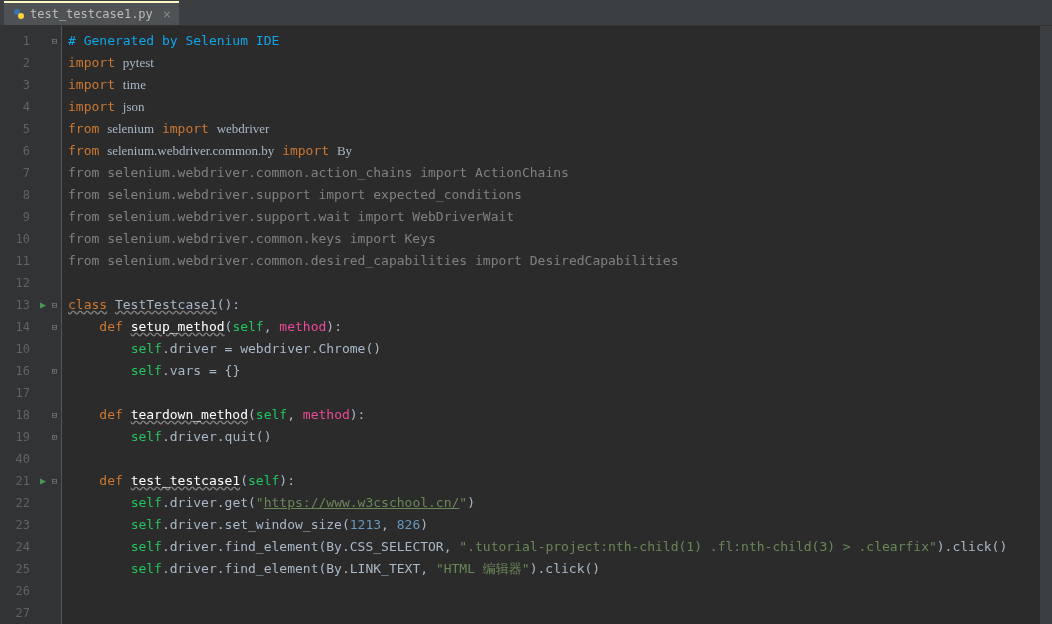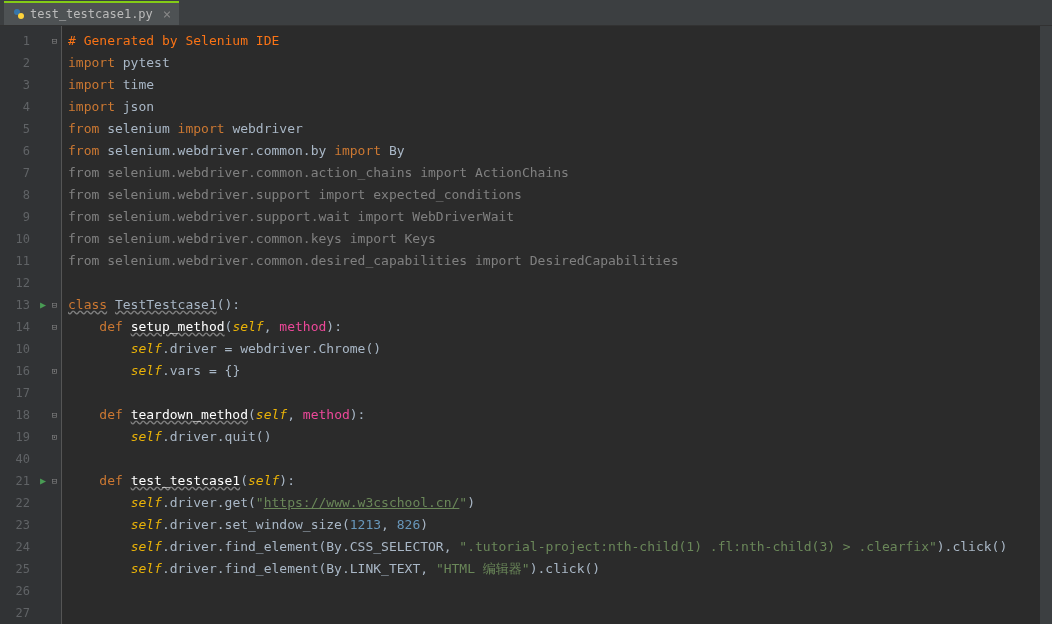--- a/index.html
+++ b/index.html
@@ -19,21 +19,21 @@
   align-items: flex-end;
   padding-left: 4px;
   border-bottom: 1px solid #323232;
 }
 .tab {
   background: #4e5254;
   height: 24px;
   display: flex;
   align-items: center;
   padding: 0 8px;
-  border-top: 2px solid #84cc16;
+  border-top: 2px solid #fef9c3;
   color: #bbb;
   font-size: 12px;
   gap: 4px;
 }
 .tab-icon {
   display: inline-flex;
   width: 14px;
   height: 14px;
 }
 .tab-close {
@@ -85,26 +85,26 @@
   font-size: 9px;
 }
 .code {
   flex: 1;
   padding: 4px 0 0 6px;
   line-height: 22px;
   white-space: pre;
   overflow: hidden;
 }
 .ln { height: 22px; }
-.c-com { color: #f97316; }
+.c-com { color: #0ea5e9; }
 .c-kw { color: #cc7832; }
-.c-mod { color: #a9b7c6; }
+.c-mod { color: #a9b7c6; font-family: Liberation Serif, serif; }
 .c-fn { color: #ffffff; }
 .c-cls { color: #a9b7c6; }
-.c-self { color: #eab308; font-style: italic; }
+.c-self { color: #22c55e; }
 .c-param { color: #ec4899; }
 .c-str { color: #6a8759; }
 .c-num { color: #6897bb; }
 .c-op { color: #a9b7c6; }
 .c-url { color: #6a8759; text-decoration: underline; }
 .c-dim { color: #808080; }
 .wavy { text-decoration: underline wavy #808080; }
 .scrollbar {
   position: absolute;
   right: 0;

